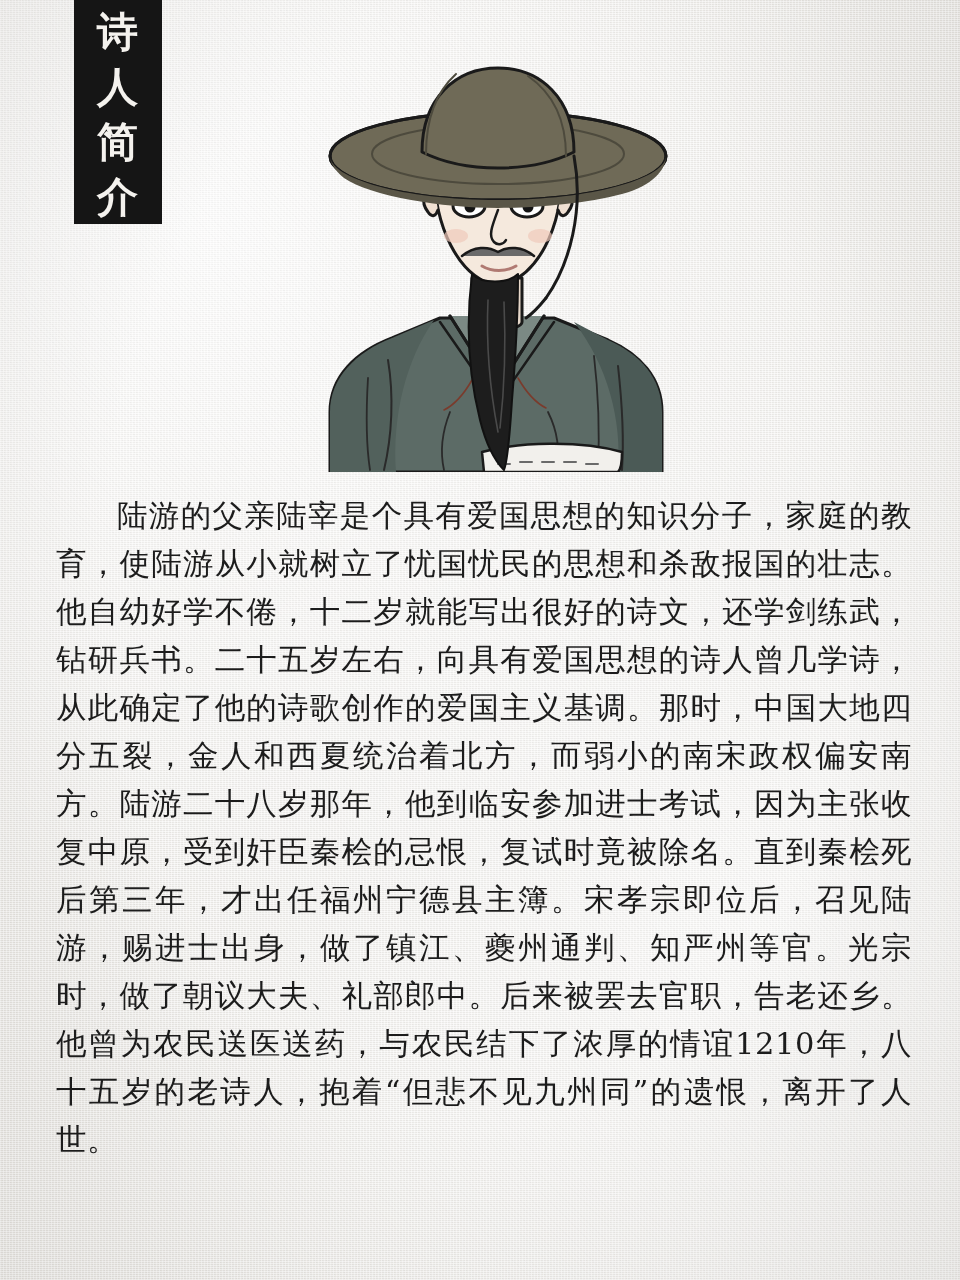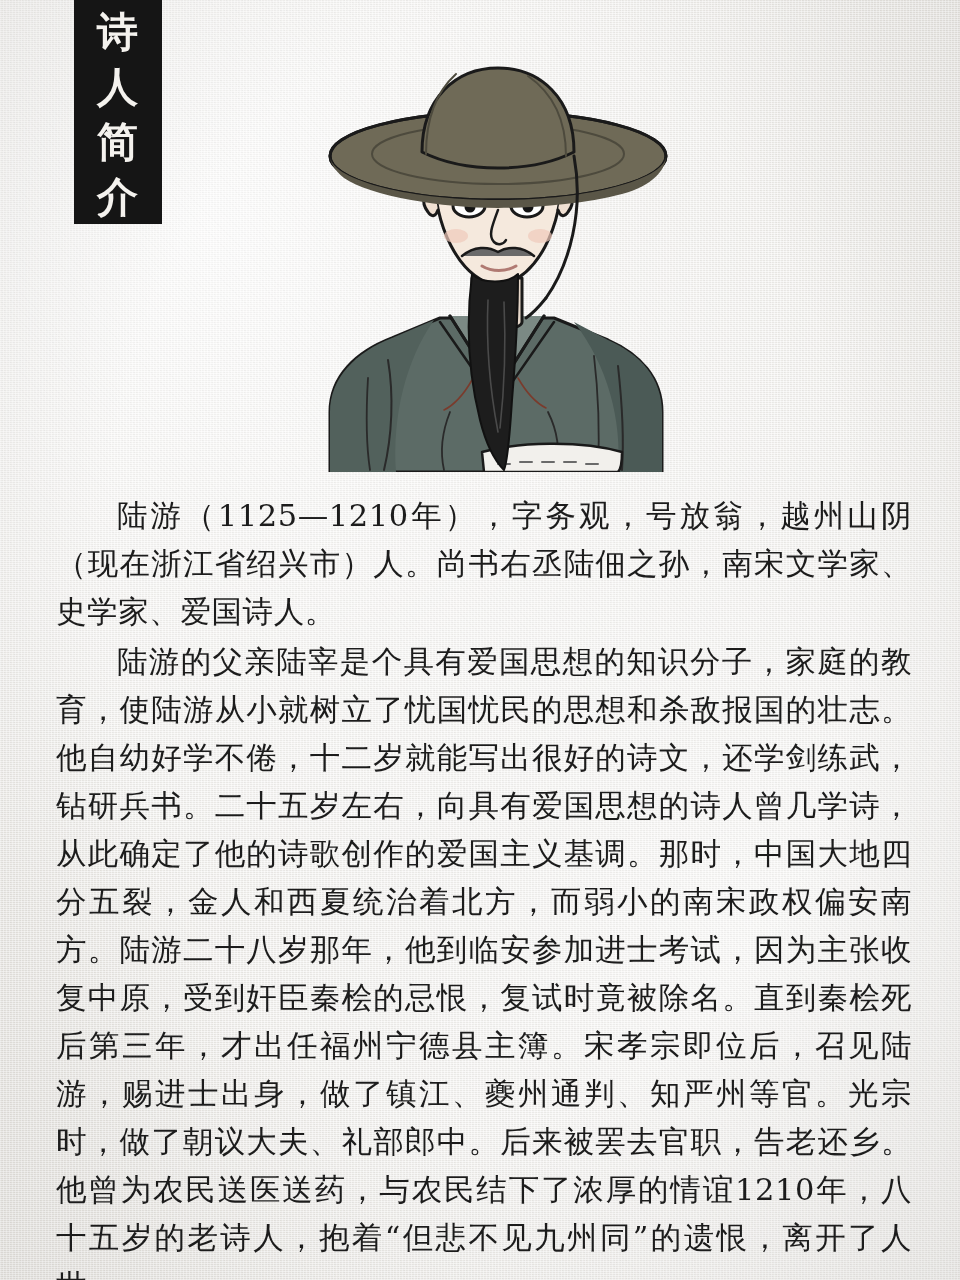--- a/index.html
+++ b/index.html
@@ -176,17 +176,16 @@
         <path d="M206 16 C232 34 244 62 244 96" fill="none" stroke="#4d4a3d" stroke-width="2"></path>
         <path d="M134 14 C112 34 104 62 104 94" fill="none" stroke="#4d4a3d" stroke-width="2"></path>
 
         <path d="M252 96 C262 150 248 204 224 238" fill="none" stroke="#1a1a1a" stroke-width="3"></path>
         <path d="M224 238 C216 248 210 254 204 258" fill="none" stroke="#1a1a1a" stroke-width="3"></path>
       </g>
     </svg>
   </div>
 
   <div class="bio">
-    <p>陆游（1125—1210年），字务观，号放翁，越州山阴（现在浙江省绍兴市）人。尚书右丞陆佃之孙，南宋文学家、史学家、爱国诗人。</p>
     <p>陆游的父亲陆宰是个具有爱国思想的知识分子，家庭的教育，使陆游从小就树立了忧国忧民的思想和杀敌报国的壮志。他自幼好学不倦，十二岁就能写出很好的诗文，还学剑练武，钻研兵书。二十五岁左右，向具有爱国思想的诗人曾几学诗，从此确定了他的诗歌创作的爱国主义基调。那时，中国大地四分五裂，金人和西夏统治着北方，而弱小的南宋政权偏安南方。陆游二十八岁那年，他到临安参加进士考试，因为主张收复中原，受到奸臣秦桧的忌恨，复试时竟被除名。直到秦桧死后第三年，才出任福州宁德县主簿。宋孝宗即位后，召见陆游，赐进士出身，做了镇江、夔州通判、知严州等官。光宗时，做了朝议大夫、礼部郎中。后来被罢去官职，告老还乡。他曾为农民送医送药，与农民结下了浓厚的情谊1210年，八十五岁的老诗人，抱着“但悲不见九州同”的遗恨，离开了人世。</p>
   </div>
 
 </div>
 
 </body></html>

